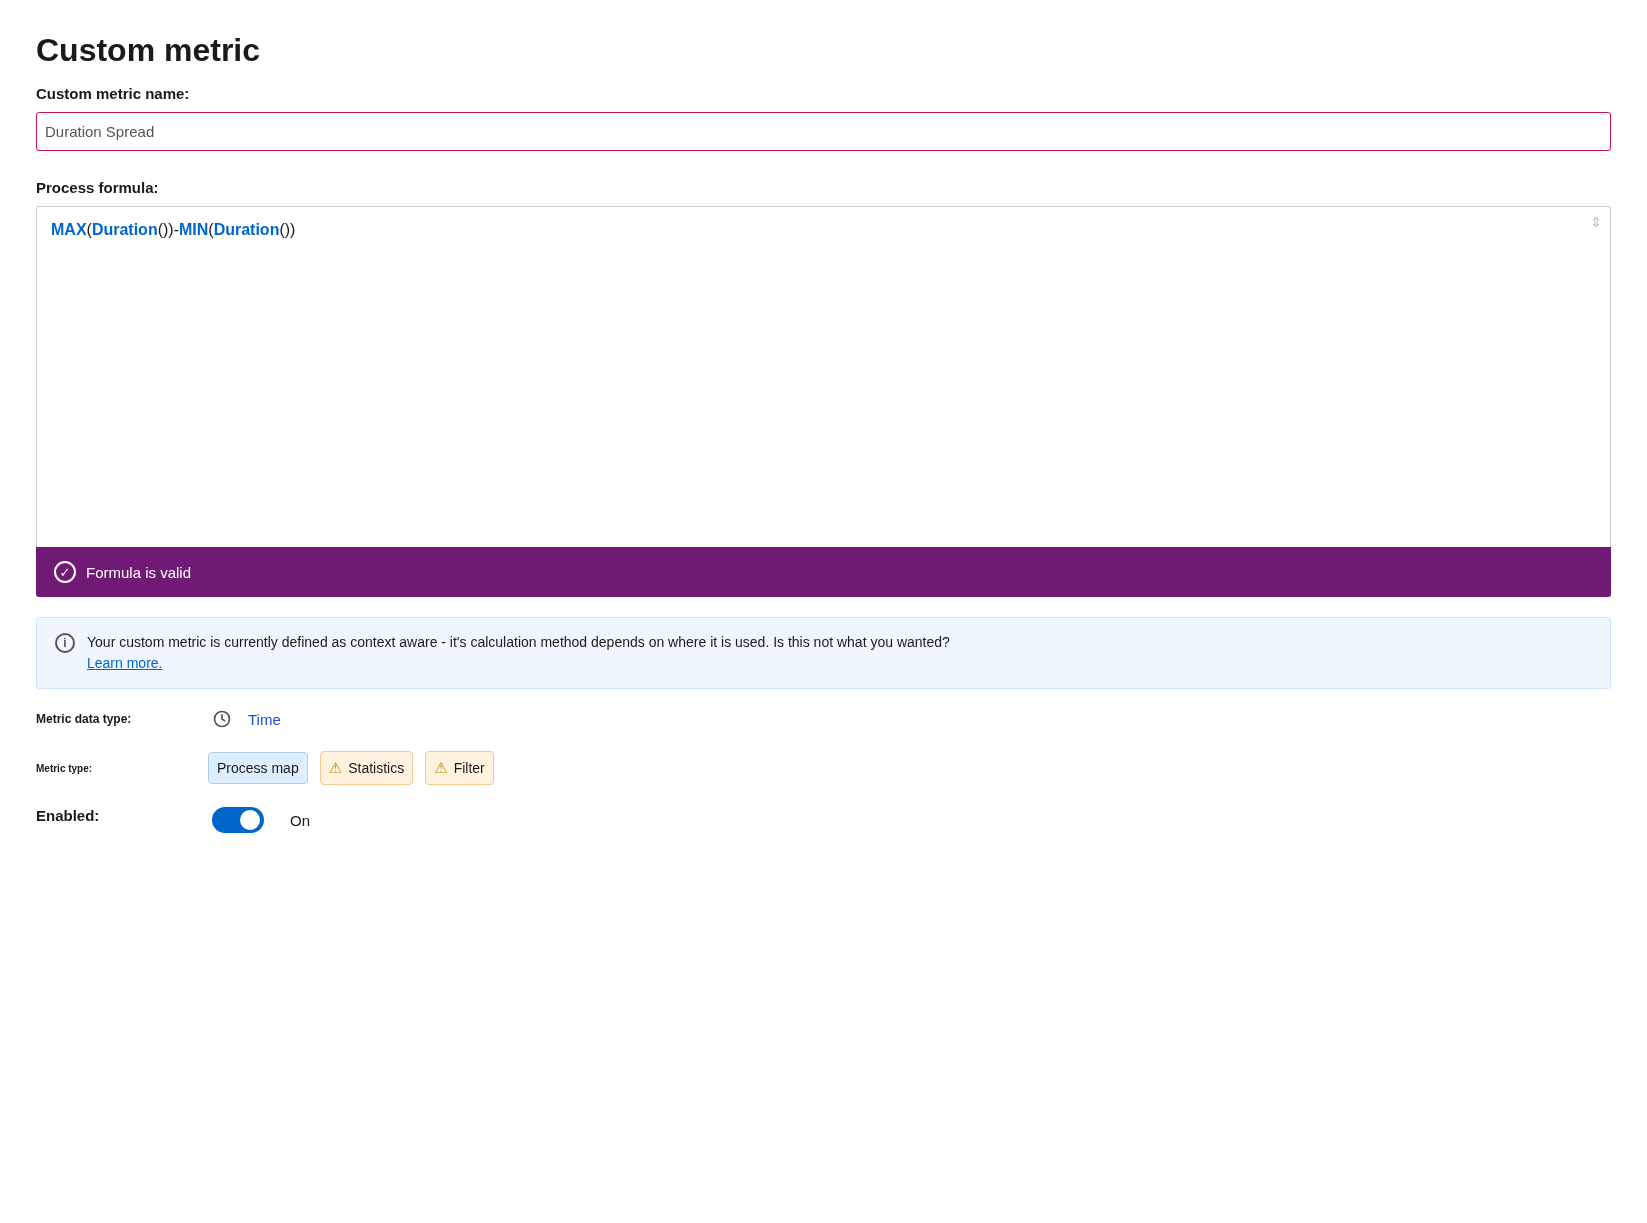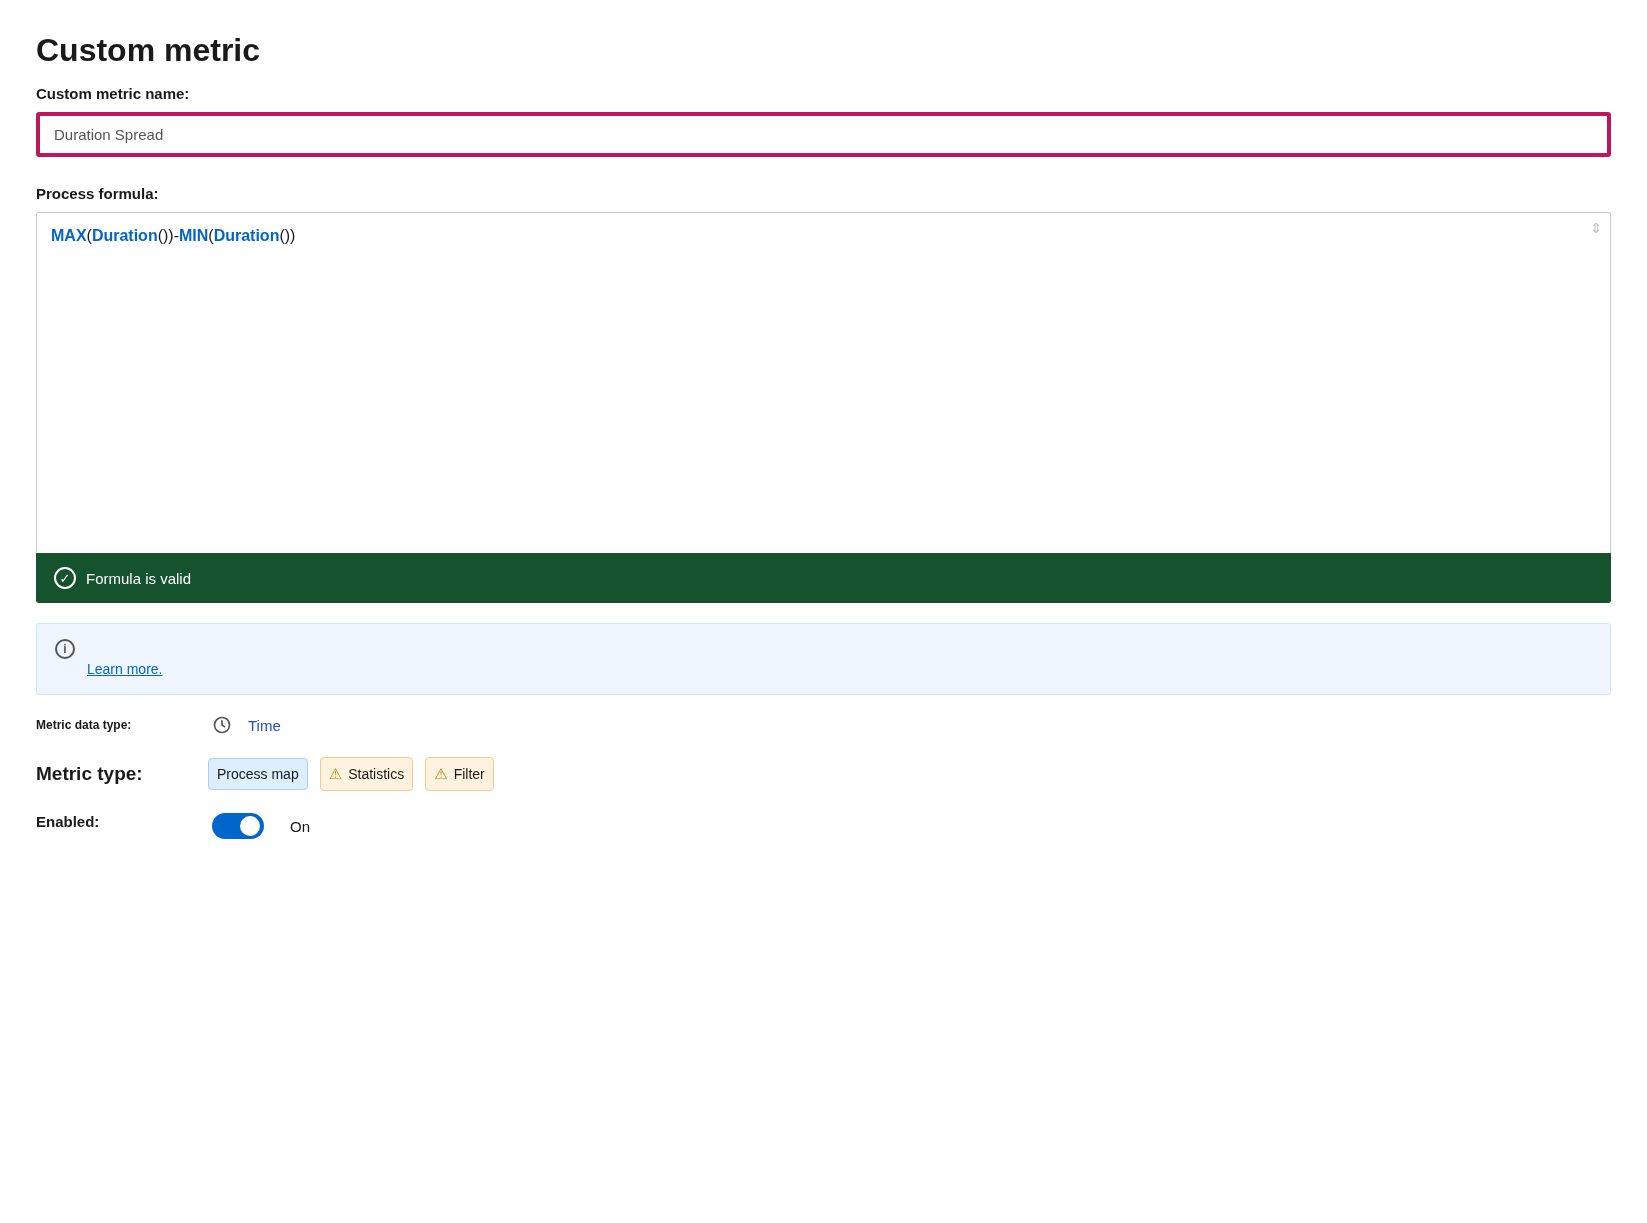--- a/index.html
+++ b/index.html
@@ -26,40 +26,40 @@
 
     .field-label {
       font-size: 15px;
       font-weight: 600;
       color: #1a1a1a;
       margin-bottom: 10px;
     }
 
     .name-input {
       width: 100%;
-      border: 4px solid #be185d;
+      border: 1px solid #be185d;
       border-radius: 3px;
-      padding: 10px 14px;
+      padding: 10px 8px;
       font-size: 15px;
       color: #555;
       outline: none;
       margin-bottom: 28px;
     }
 
     .keyword-blue {
       color: #0066cc;
       font-weight: 700;
     }
 
     .text-black {
       color: #1a1a1a;
     }
 
     .valid-banner {
-      background-color: #14532d;
+      background-color: #701a75;
       color: white;
       padding: 14px 18px;
       display: flex;
       align-items: center;
       gap: 10px;
       font-size: 15px;
       font-weight: 500;
       border-radius: 0 0 3px 3px;
     }
 
@@ -143,21 +143,21 @@
     }
 
     .metric-type-row {
       display: flex;
       align-items: center;
       gap: 12px;
       margin-bottom: 22px;
     }
 
     .metric-type-label {
-      font-size: 19px;
+      font-size: 10px;
       font-weight: 600;
       color: #1a1a1a;
       min-width: 160px;
     }
 
     .tag {
       display: flex;
       align-items: center;
       gap: 6px;
       padding: 7px 8px;
@@ -299,20 +299,21 @@
   <div class="valid-banner">
     <div class="valid-icon"></div>
     <span>Formula is valid</span>
   </div>
 </div>
 
 
 <div class="info-box">
   <div class="info-icon">i</div>
   <div>
+    <span>Your custom metric is currently defined as context aware - it's calculation method depends on where it is used. Is this not what you wanted?</span>
     <br>
     <a class="learn-more-link" href="#">Learn more.</a>
   </div>
 </div>
 
 
 <div class="data-type-row">
   <div class="data-type-label">Metric data type:</div>
   <div class="clock-icon">
     <svg class="clock-svg" viewBox="0 0 24 24" xmlns="http://www.w3.org/2000/svg">

